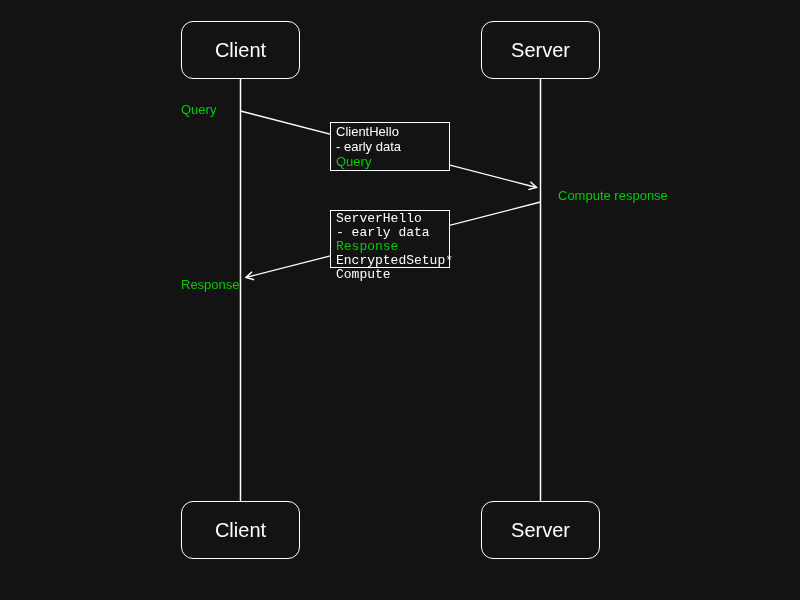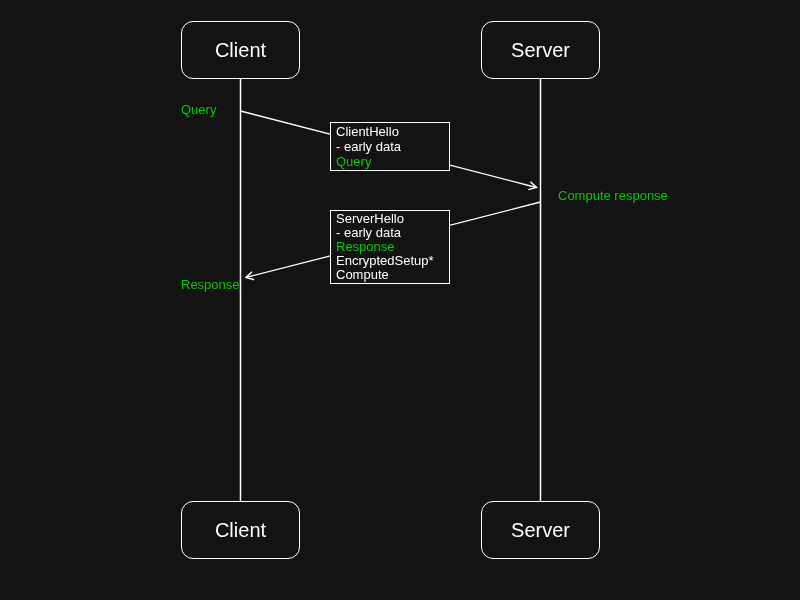--- a/index.html
+++ b/index.html
@@ -44,21 +44,21 @@
   .msgbox {
     position: absolute;
     width: 120px;
     border: 1.5px solid var(--stroke);
     background: var(--bg);
     color: var(--text);
     font-size: 13px;
     padding: 1px 0 0 5px;
   }
   .msgbox.client-hello { left: 330px; top: 122px; height: 49px; line-height: 15px; }
-  .msgbox.server-hello { left: 330px; top: 210px; height: 74px; line-height: 14px; }
+  .msgbox.server-hello { left: 330px; top: 210px; height: 58px; line-height: 14px; font-family: Liberation Mono, monospace; }
   .msgbox .ln { white-space: nowrap; }
   .msgbox .ln.green { color: var(--highlight); }
   .flow-label {
     position: absolute;
     color: var(--highlight);
     font-size: 13px;
     line-height: 15px;
     white-space: nowrap;
   }
   .flow-label.query    { left: 181px; top: 102px; }

